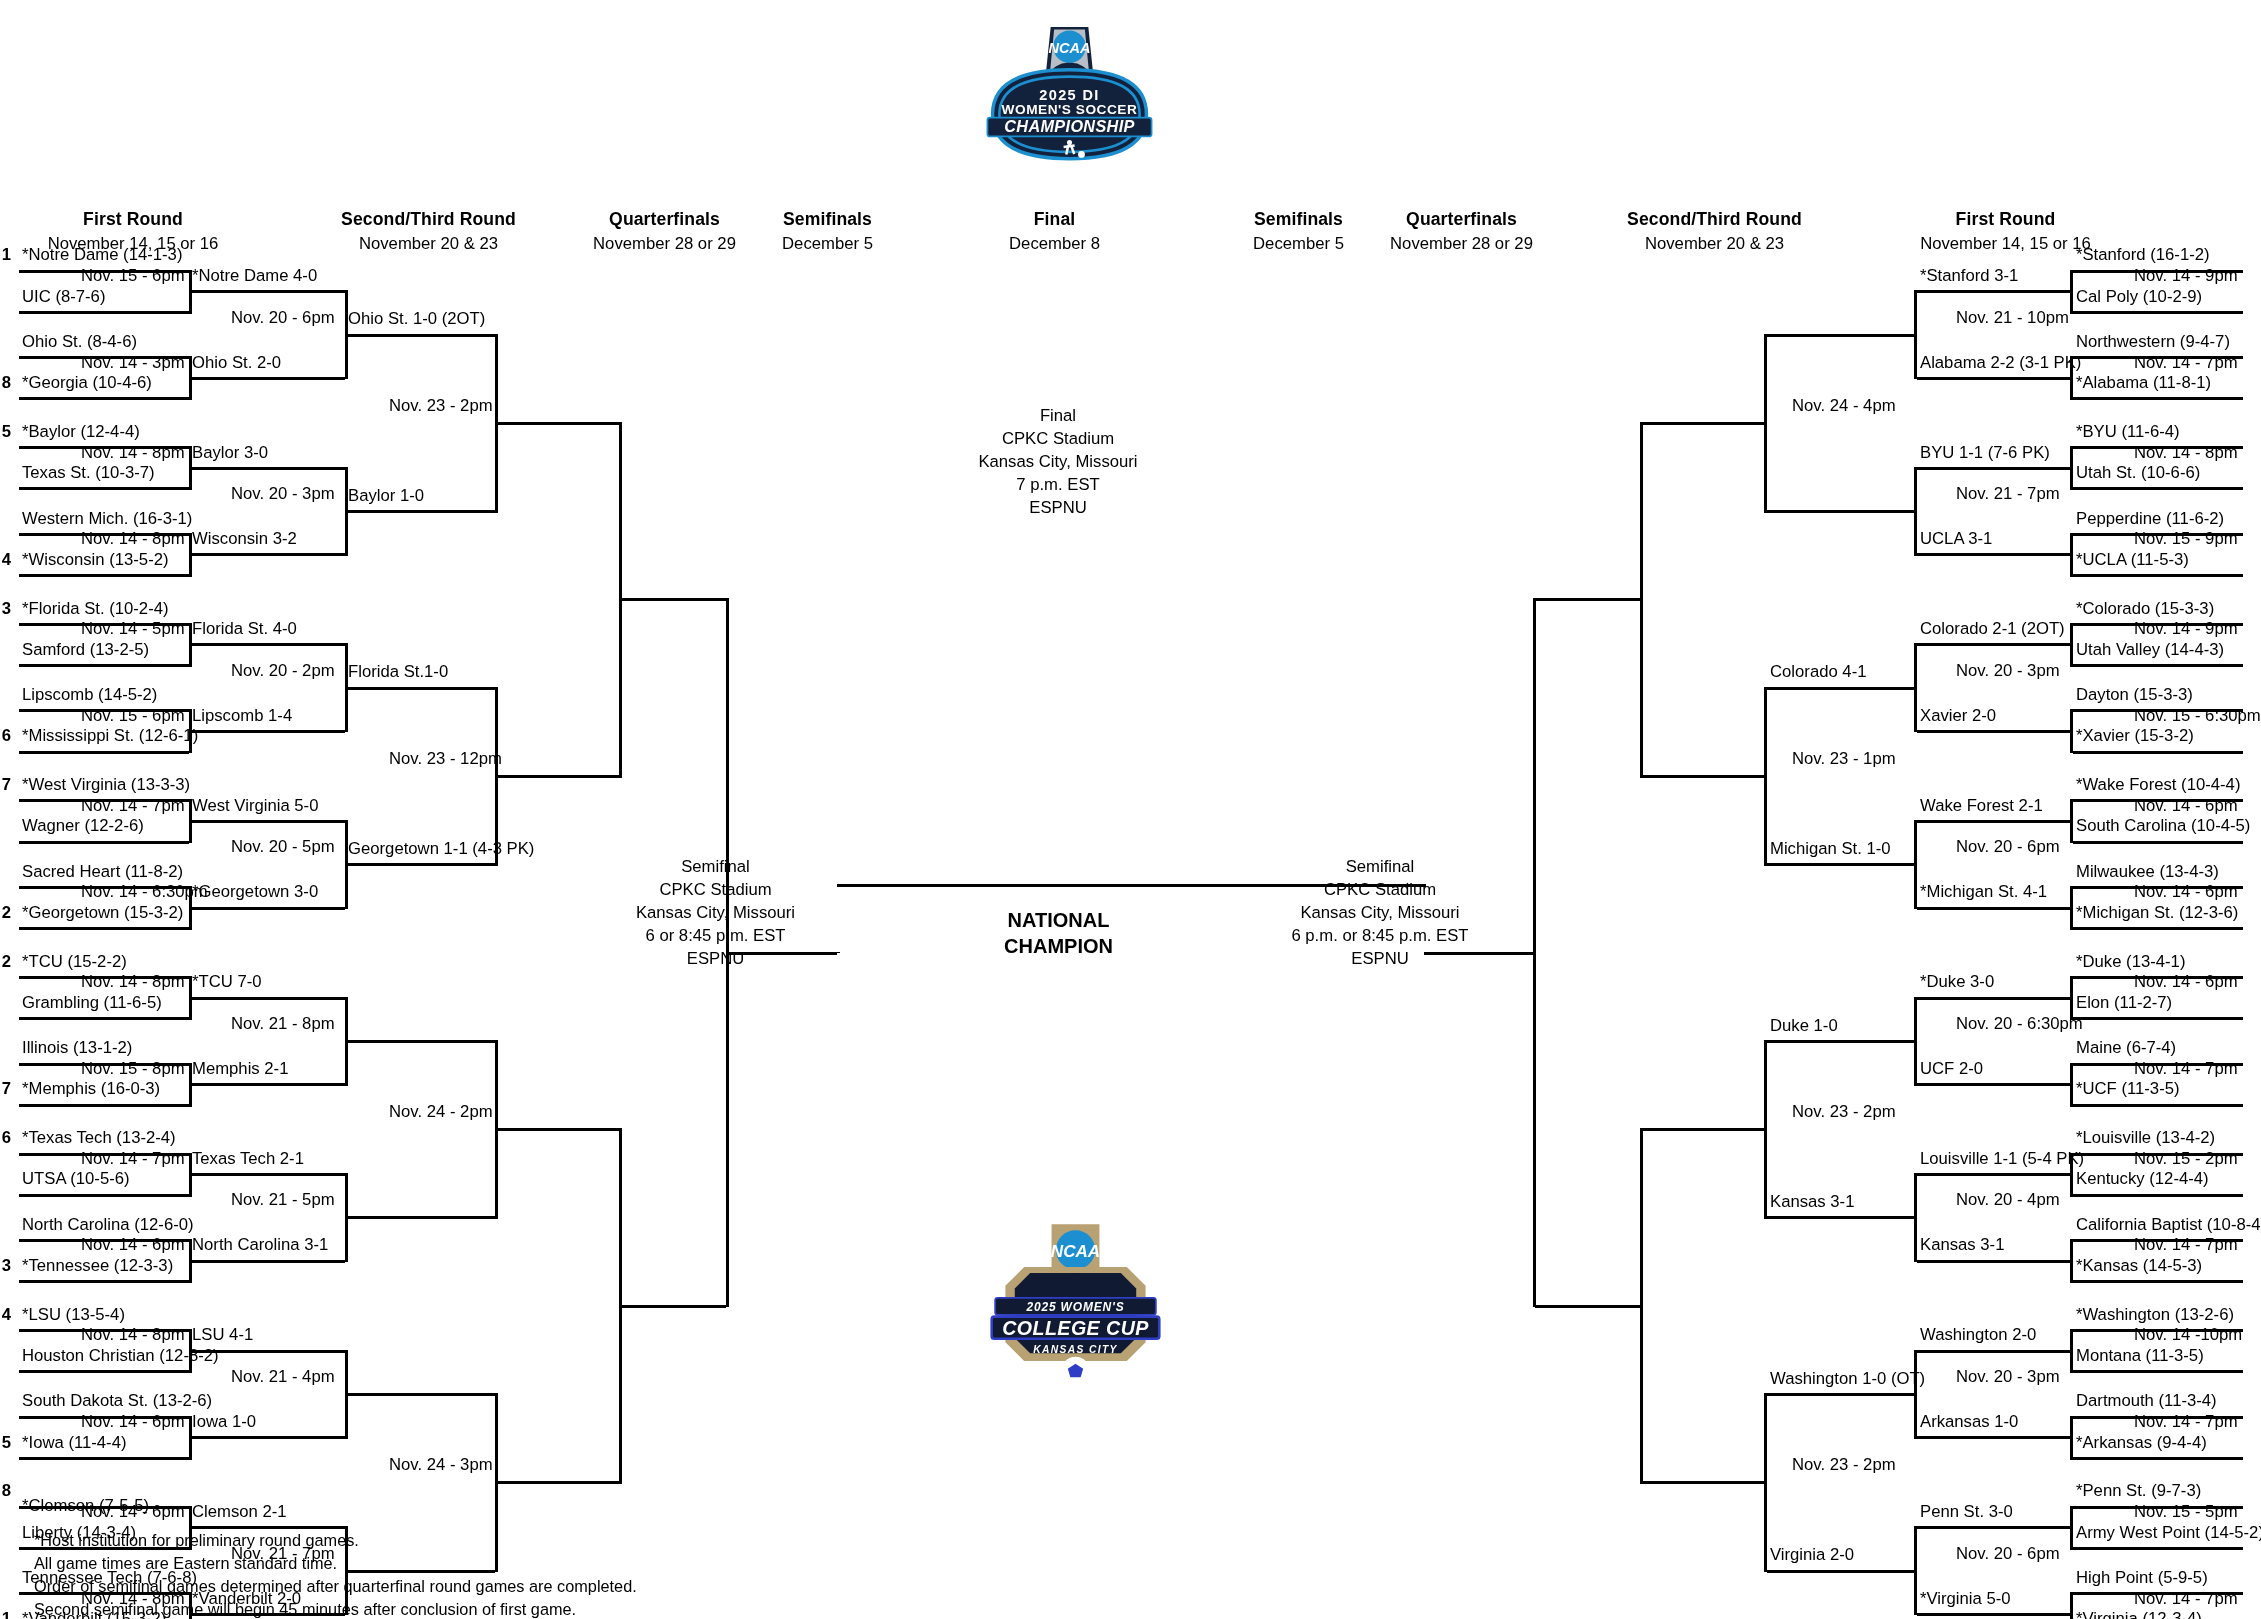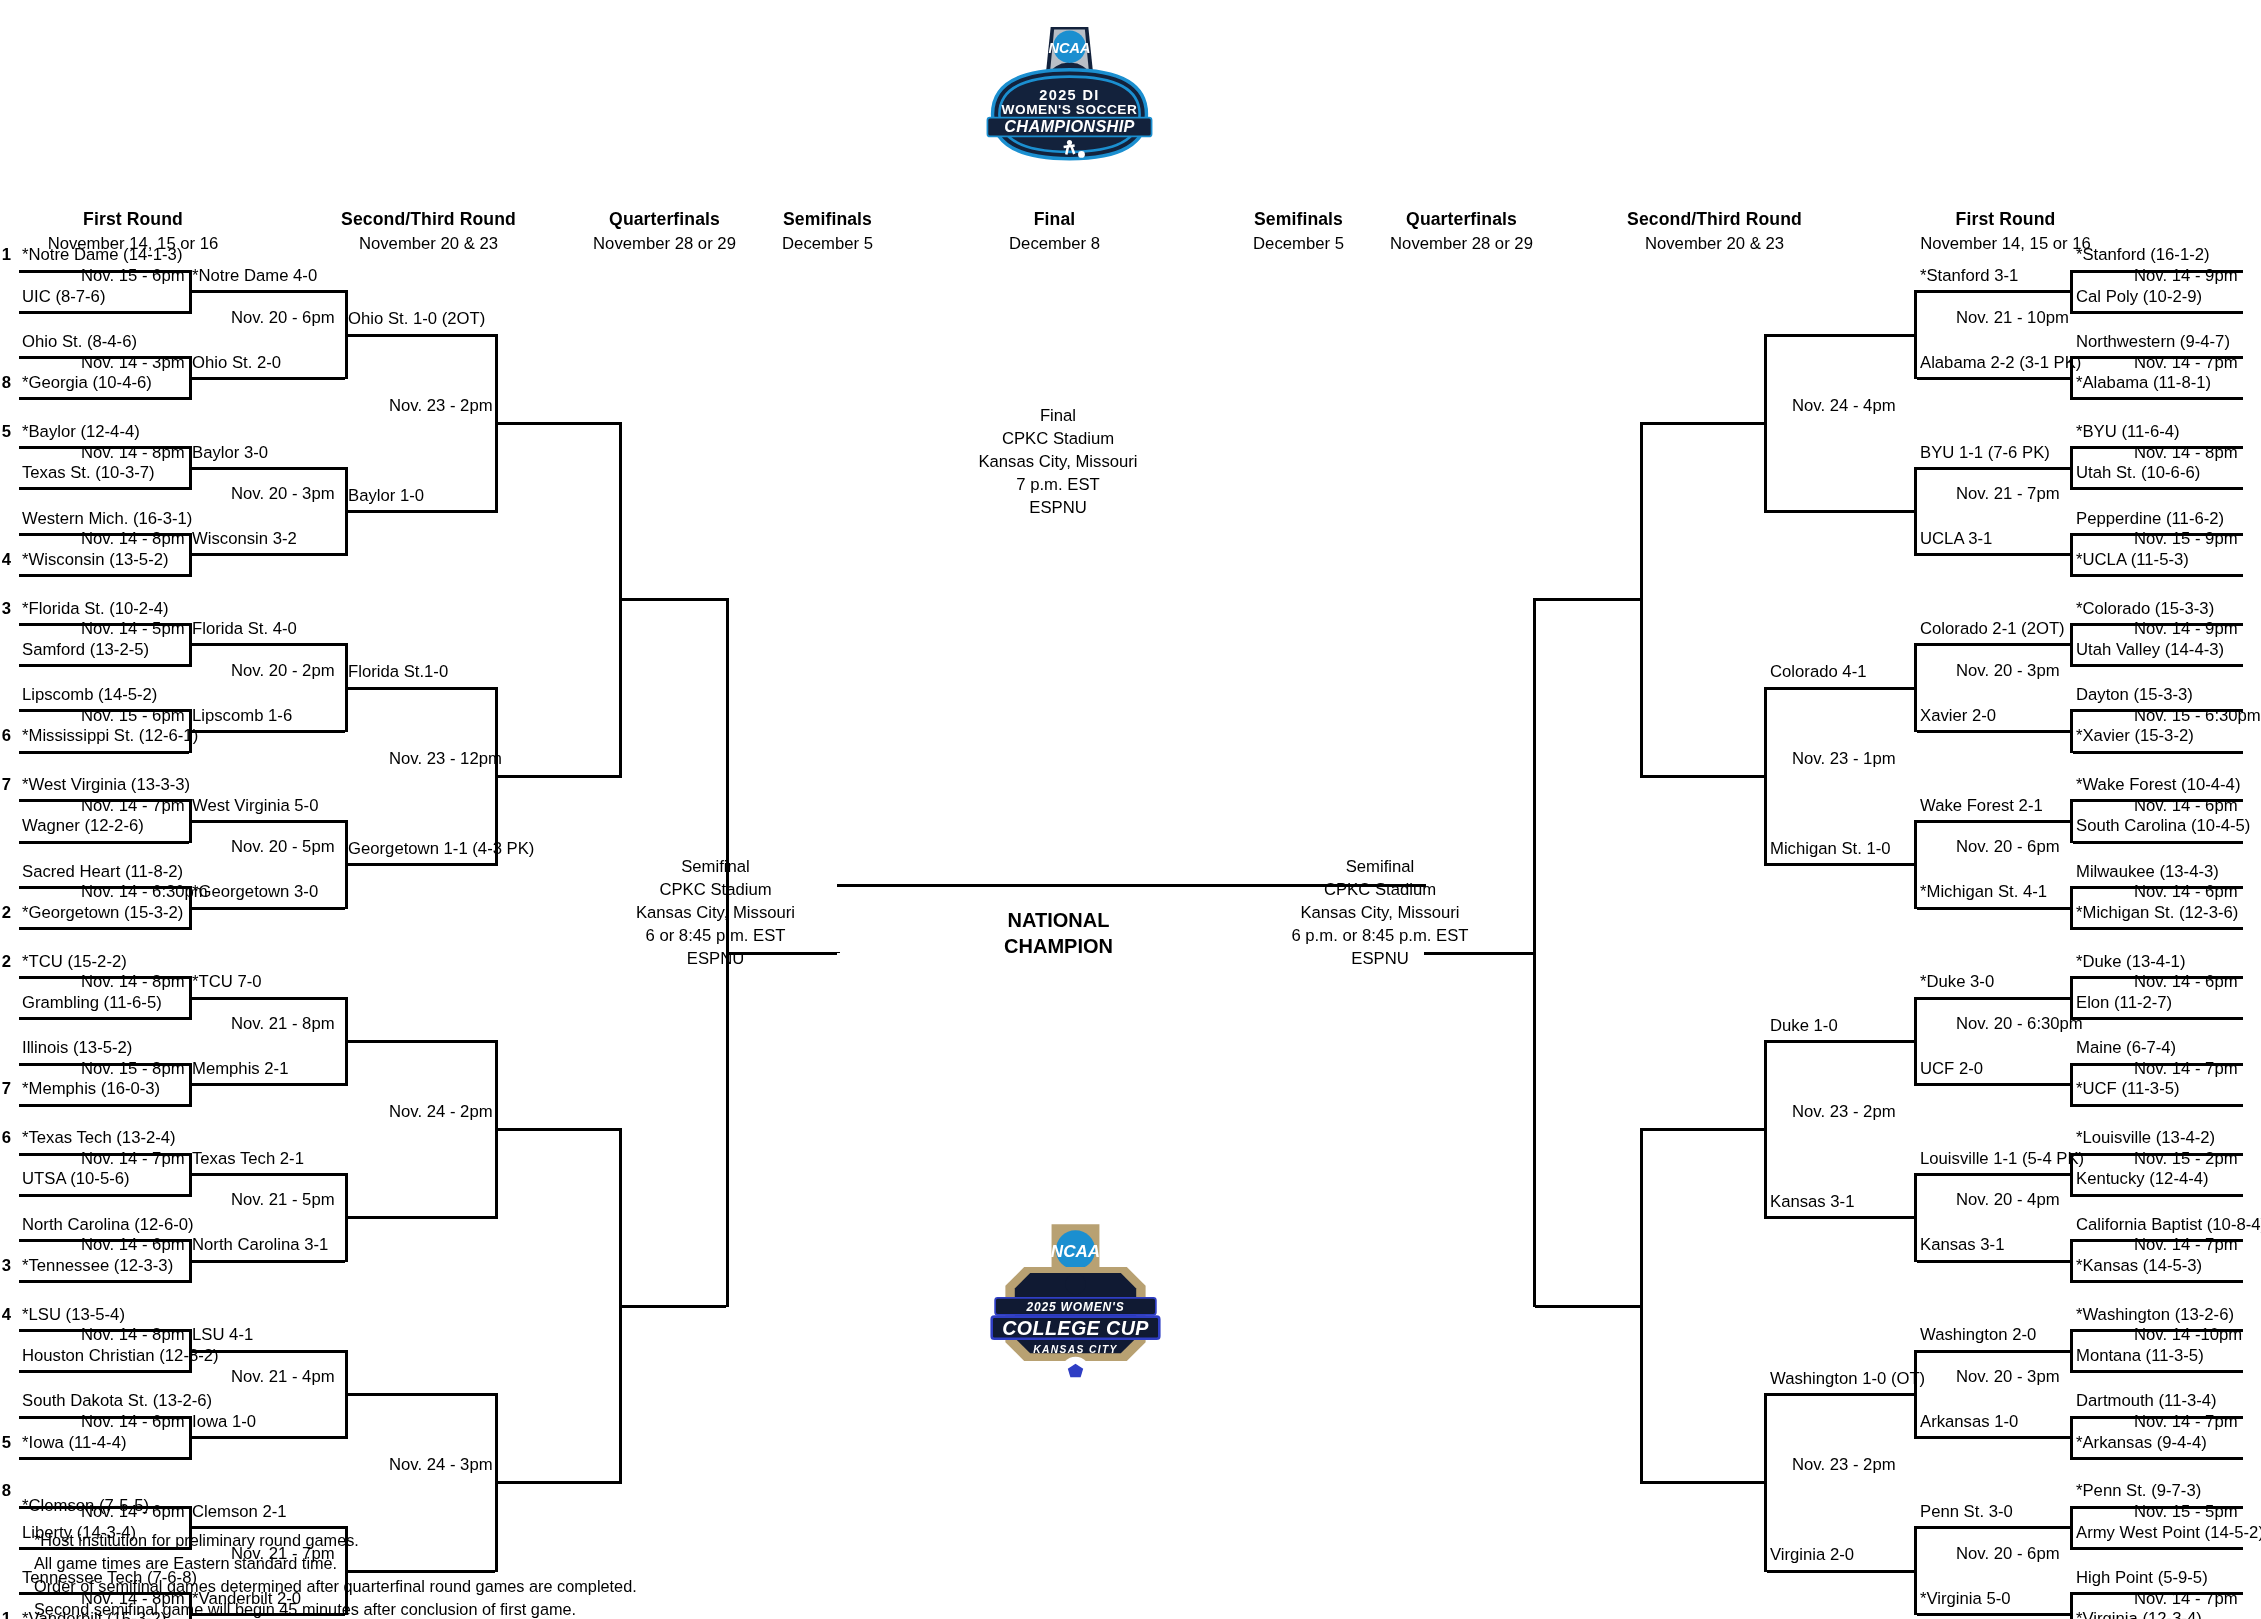--- a/index.html
+++ b/index.html
@@ -214,21 +214,21 @@
       <div class="hl" style="left: 19px; top: 966px; width: 170px;"></div>
       <div class="hl" style="left: 19px; top: 1007px; width: 170px;"></div>
       <div class="vl" style="left: 189px; top: 966px; height: 44px;"></div>
       <div class="lbl" style="left: 22px; top: 944px;">*TCU (15-2-2)</div>
       <div class="lbl" style="left: 22px; top: 985px;">Grambling (11-6-5)</div>
       <div class="lbl" style="left: 81px; top: 964px;">Nov. 14 - 8pm</div>
       <div class="seed" style="left: 1.7px; top: 944px;">2</div>
       <div class="hl" style="left: 19px; top: 1053px; width: 170px;"></div>
       <div class="hl" style="left: 19px; top: 1094px; width: 170px;"></div>
       <div class="vl" style="left: 189px; top: 1053px; height: 44px;"></div>
-      <div class="lbl" style="left: 22px; top: 1030px;">Illinois (13-5-2)</div>
+      <div class="lbl" style="left: 22px; top: 1030px;">Illinois (13-1-2)</div>
       <div class="lbl" style="left: 22px; top: 1071px;">*Memphis (16-0-3)</div>
       <div class="lbl" style="left: 81px; top: 1051px;">Nov. 15 - 8pm</div>
       <div class="seed" style="left: 1.7px; top: 1071px;">7</div>
       <div class="hl" style="left: 19px; top: 1143px; width: 170px;"></div>
       <div class="hl" style="left: 19px; top: 1184px; width: 170px;"></div>
       <div class="vl" style="left: 189px; top: 1143px; height: 44px;"></div>
       <div class="lbl" style="left: 22px; top: 1120px;">*Texas Tech (13-2-4)</div>
       <div class="lbl" style="left: 22px; top: 1161px;">UTSA (10-5-6)</div>
       <div class="lbl" style="left: 81px; top: 1141px;">Nov. 14 - 7pm</div>
       <div class="seed" style="left: 1.7px; top: 1120px;">6</div>
@@ -270,21 +270,21 @@
       <div class="lbl" style="left: 192px; top: 258px;">*Notre Dame 4-0</div>
       <div class="hl" style="left: 189px; top: 367px; width: 156px;"></div>
       <div class="lbl" style="left: 192px; top: 345px;">Ohio St. 2-0</div>
       <div class="hl" style="left: 189px; top: 457px; width: 156px;"></div>
       <div class="lbl" style="left: 192px; top: 435px;">Baylor 3-0</div>
       <div class="hl" style="left: 189px; top: 543px; width: 156px;"></div>
       <div class="lbl" style="left: 192px; top: 521px;">Wisconsin 3-2</div>
       <div class="hl" style="left: 189px; top: 633px; width: 156px;"></div>
       <div class="lbl" style="left: 192px; top: 611px;">Florida St. 4-0</div>
       <div class="hl" style="left: 189px; top: 720px; width: 156px;"></div>
-      <div class="lbl" style="left: 192px; top: 698px;">Lipscomb 1-6</div>
+      <div class="lbl" style="left: 192px; top: 698px;">Lipscomb 1-4</div>
       <div class="hl" style="left: 189px; top: 810px; width: 156px;"></div>
       <div class="lbl" style="left: 192px; top: 788px;">West Virginia 5-0</div>
       <div class="hl" style="left: 189px; top: 897px; width: 156px;"></div>
       <div class="lbl" style="left: 192px; top: 874px;">*Georgetown 3-0</div>
       <div class="hl" style="left: 189px; top: 987px; width: 156px;"></div>
       <div class="lbl" style="left: 192px; top: 964px;">*TCU 7-0</div>
       <div class="hl" style="left: 189px; top: 1073px; width: 156px;"></div>
       <div class="lbl" style="left: 192px; top: 1051px;">Memphis 2-1</div>
       <div class="hl" style="left: 189px; top: 1163px; width: 156px;"></div>
       <div class="lbl" style="left: 192px; top: 1141px;">Texas Tech 2-1</div>

